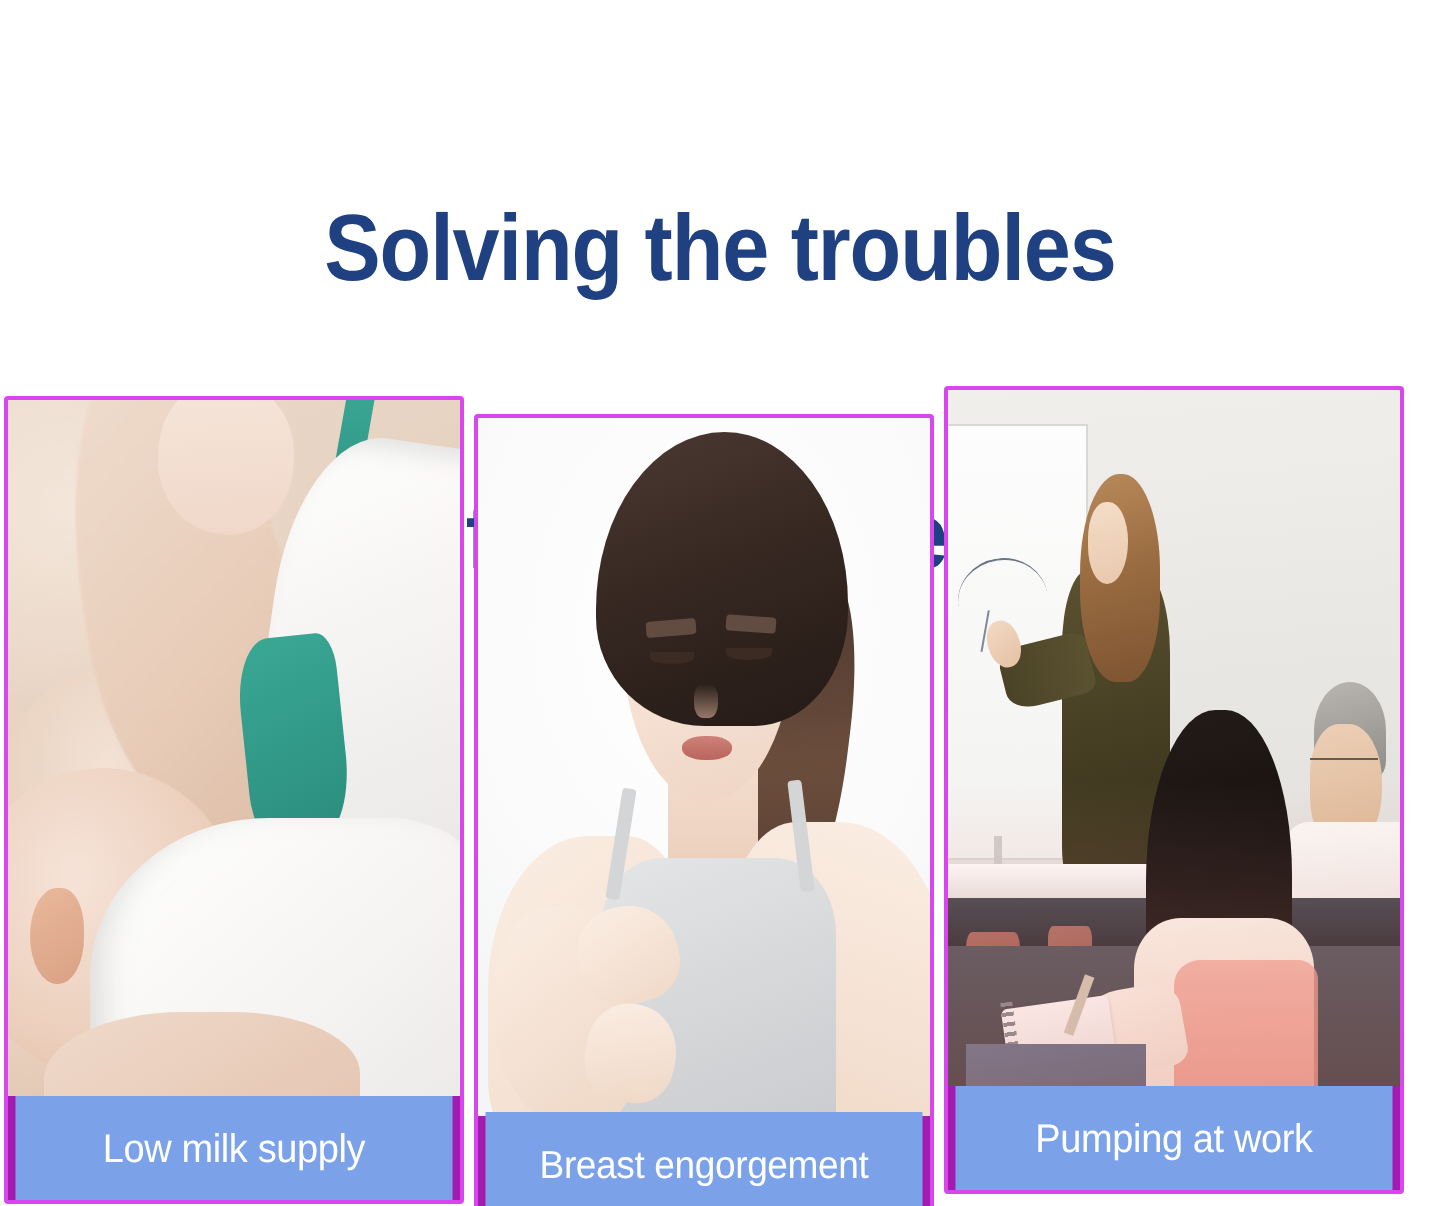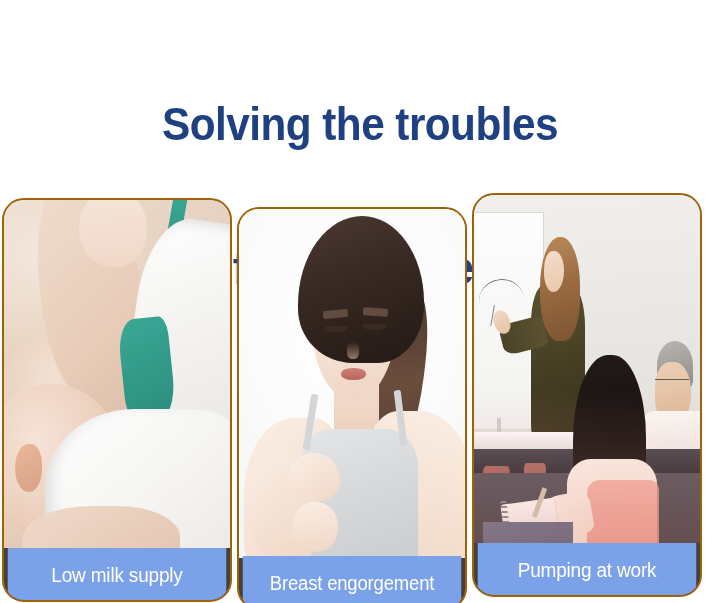--- a/index.html
+++ b/index.html
@@ -44,24 +44,24 @@
     height: 410px;
     display: flex;
     justify-content: space-between;
     align-items: flex-start;
   }
 
   .card {
     position: relative;
     width: 230px;
     height: 404px;
-    border: 2px solid #a16207;
-    border-radius: 22px;
+    border: 2px solid #d946ef;
+    border-radius: 2px;
     overflow: hidden;
-    background: #404040;
+    background: #a21caf;
     box-sizing: border-box;
   }
   .card:nth-child(1) { margin-left: 2px;  margin-top: 7px;  height: 404px; }
   .card:nth-child(2) { margin-top: 16px;   height: 403px; }
   .card:nth-child(3) { margin-right: 18px; margin-top: 2px; height: 404px; }
 
   .photo {
     position: absolute;
     left: 0;
     top: 0;

